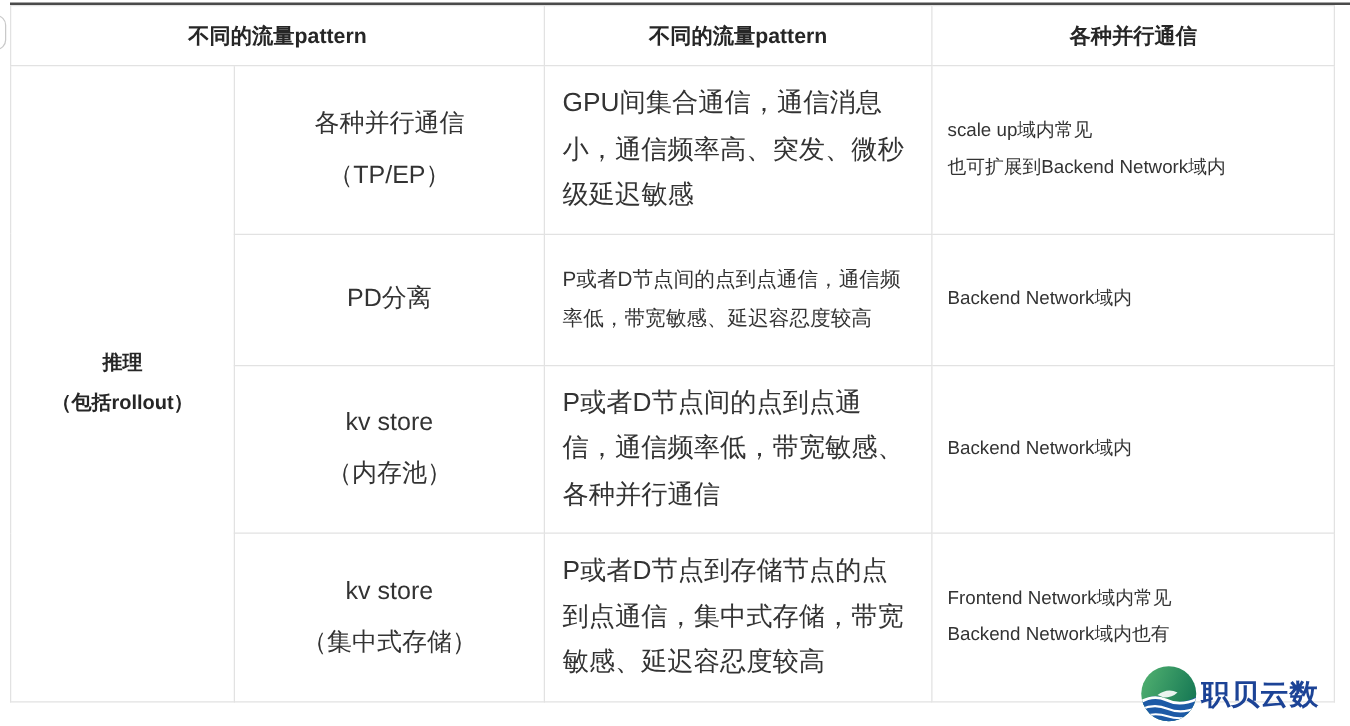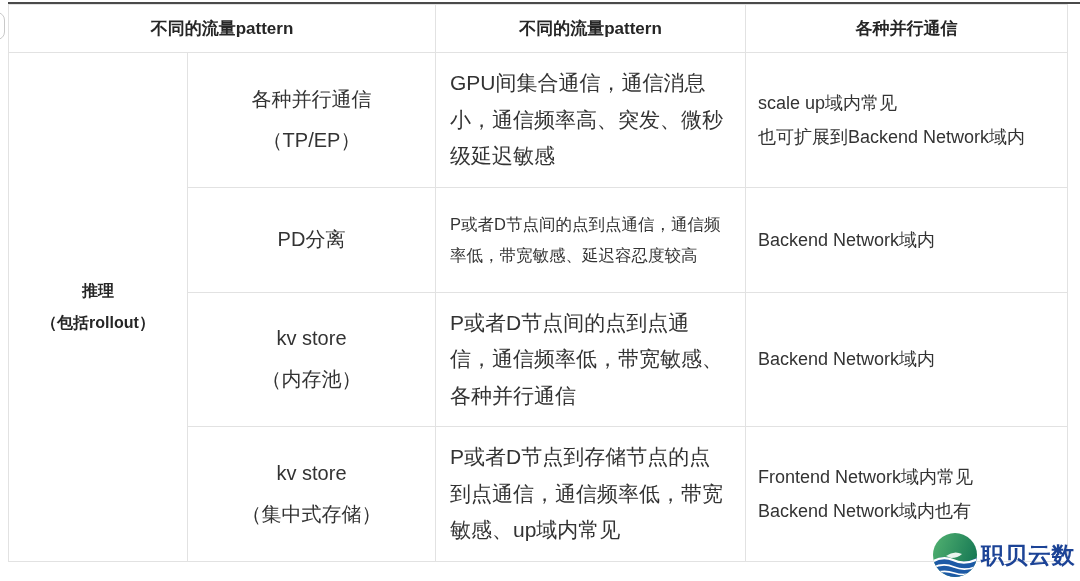--- a/index.html
+++ b/index.html
@@ -80,29 +80,29 @@
     font-size: 21px;
     line-height: 1.74;
     padding: 12px 14px;
     text-align: left;
   }
   tr.r2 td.cell-traits {
     font-size: 16.5px;
     line-height: 1.85;
   }
   td.cell-domain {
-    font-size: 18px;
+    font-size: 15px;
     line-height: 1.9;
     padding: 10px 12px;
     text-align: left;
   }
 
   .brand {
     position: absolute;
-    left: 932px;
+    left: 912px;
     top: 532px;
     display: flex;
     align-items: center;
     gap: 3px;
   }
   .brand-globe { display: block; width: 46px; height: 46px; }
   .brand-name {
     font-size: 23px;
     font-weight: 700;
     letter-spacing: 0.5px;
@@ -149,21 +149,21 @@
       </tr>
       <tr class="r3">
         <td class="cell-pattern multiline">kv store
 （内存池）</td>
         <td class="cell-traits">P或者D节点间的点到点通信，通信频率低，带宽敏感、各种并行通信</td>
         <td class="cell-domain multiline">Backend Network域内</td>
       </tr>
       <tr class="r4">
         <td class="cell-pattern multiline">kv store
 （集中式存储）</td>
-        <td class="cell-traits">P或者D节点到存储节点的点到点通信，通信频率低，带宽敏感、up域内常见</td>
+        <td class="cell-traits">P或者D节点到存储节点的点到点通信，集中式存储，带宽敏感、延迟容忍度较高</td>
         <td class="cell-domain multiline">Frontend Network域内常见
 Backend Network域内也有</td>
       </tr>
     </tbody>
   </table>
 
   <div class="brand">
     <svg class="brand-globe" viewBox="0 0 46 46" xmlns="http://www.w3.org/2000/svg">
       <defs>
         <clipPath id="globeClip">

